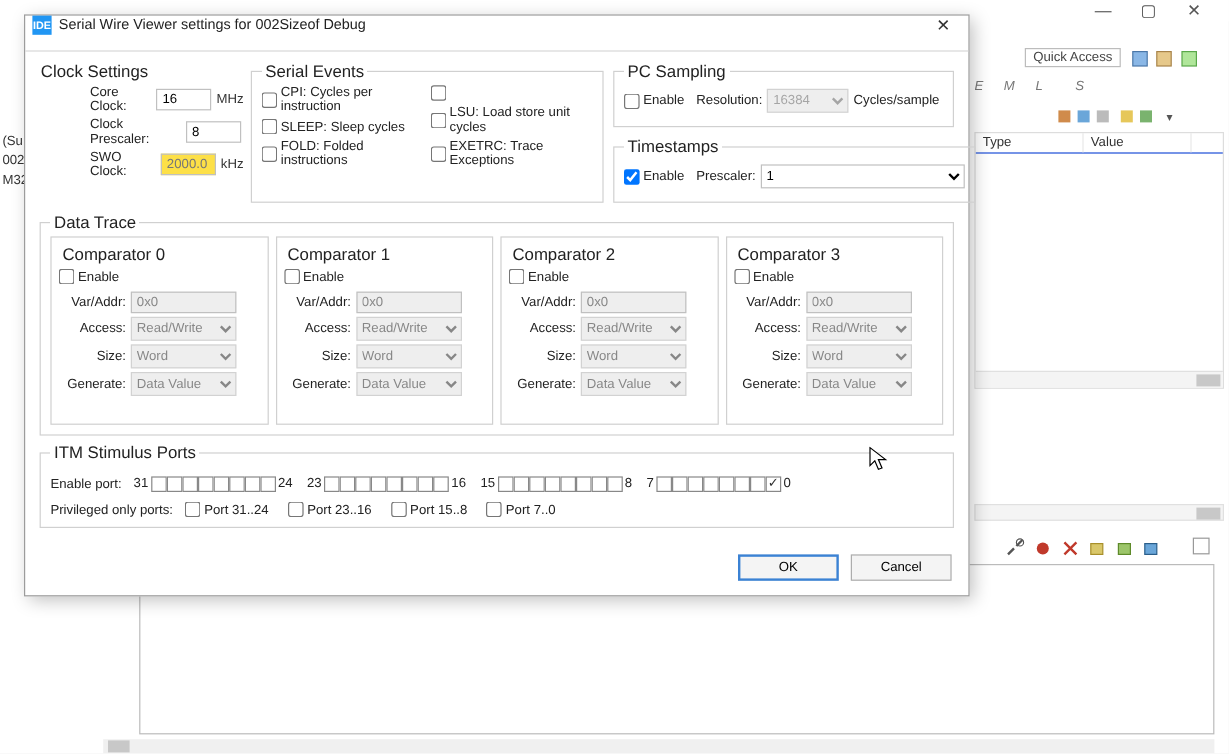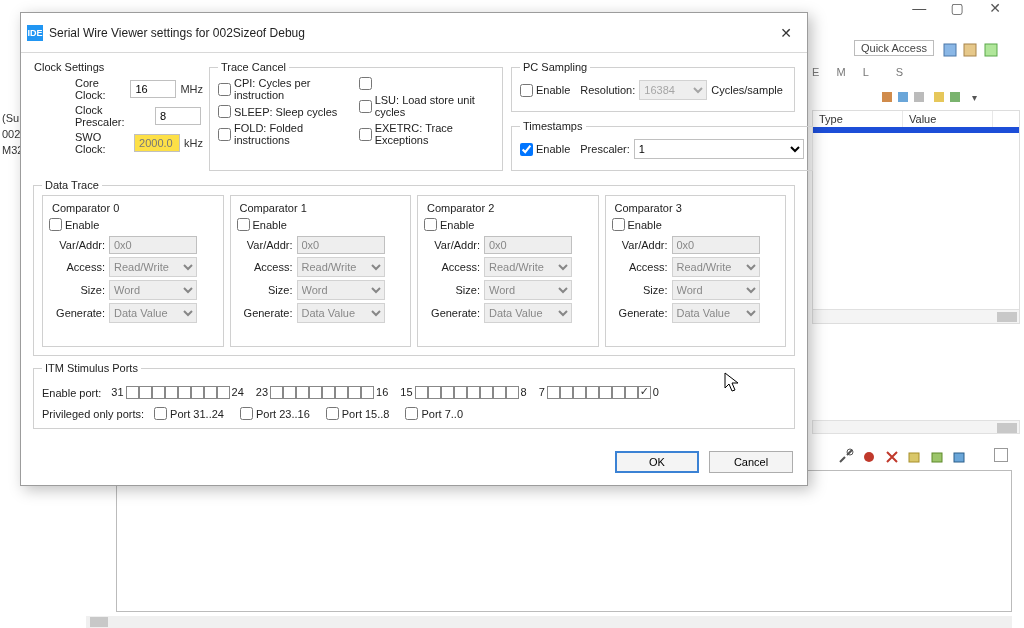--- a/index.html
+++ b/index.html
@@ -5,44 +5,44 @@
   * { box-sizing: border-box; font-family: "Segoe UI", Tahoma, sans-serif; }
   body { margin: 0; width: 1024px; height: 628px; background: #f0f0f0; overflow: hidden; position: relative; }
   
   .bg-window { position: absolute; inset: 0; background: #fff; }
   .bg-top { position:absolute; top:0; left:0; right:0; height:18px; background:#fff; }
   .bg-winbtns { position:absolute; top:0; right:12px; font-size:14px; color:#555; }
   .bg-winbtns span { display:inline-block; width:34px; text-align:center; }
   .bg-quick { position:absolute; top:40px; right:90px; border:1px solid #bcbcbc; background:#fff; font-size:11px; padding:1px 6px; color:#444; }
   .bg-icons-right { position:absolute; top:40px; right:12px; width:70px; height:18px;}
   .bg-icons-right svg{ vertical-align:middle;}
-  .bg-toolbar2 { position:absolute; top:66px; left:812px; font-size:11px; color:#777; letter-spacing:2px;}
+  .bg-toolbar2 { position:absolute; top:66px; left:812px; font-size:11px; color:#777; letter-spacing:2px;font-style:italic;}
   .bg-toolbar3 { position:absolute; top:90px; left:880px; height:18px;}
   .bg-sidebar-left { position:absolute; top:110px; left:0; width:18px; font-size:11px; color:#333; line-height:16px; padding-left:2px;}
   .bg-table { position:absolute; top:110px; left:812px; right:4px; height:214px; border:1px solid #ddd; background:#fff; }
-  .bg-table .hdr { display:flex; border-bottom:6px solid #1d4ed8; font-size:11px; color:#333;}
+  .bg-table .hdr { display:flex; border-bottom:1px solid #1d4ed8; font-size:11px; color:#333;}
   .bg-table .hdr div { padding:2px 6px; border-right:1px solid #e8e8e8;}
   .bg-scroll-h { position:absolute; bottom:0; left:0; right:0; height:14px; background:#f4f4f4; border-top:1px solid #e0e0e0;}
   .bg-scroll-h .thumb{ position:absolute; right:2px; top:2px; height:10px; width:20px; background:#c8c8c8; }
   .bg-lowtools { position:absolute; top:448px; left:838px; height:18px;}
   .bg-lowtools svg{ margin-right:4px; }
   .bg-bottom-sq{ position:absolute; top:448px; right:16px; width:14px; height:14px; border:1px solid #999;}
   .bg-lowpanel { position:absolute; top:470px; left:116px; right:12px; height:142px; border:1px solid #bbb; background:#fff;}
   .bg-low-scroll { position:absolute; top:616px; left:86px; right:12px; height:12px; background:#f0f0f0; }
   .bg-low-scroll .thumb{ position:absolute; left:4px; top:1px; height:10px; width:18px; background:#c8c8c8;}
 
   
   .dlg { position: absolute; left: 20px; top: 12px; width: 788px; background:#fff; border:1px solid #9c9c9c; box-shadow: 4px 4px 14px rgba(0,0,0,0.25); }
-  .titlebar { display:flex; align-items:center; height:40px; padding:0 6px; border-bottom:1px solid #d8d8d8;}
+  .titlebar { display:flex; align-items:flex-start; height:30px; padding:0 6px; border-bottom:1px solid #d8d8d8;}
   .titlebar .ico { width:16px; height:16px; background:#2196f3; color:#fff; font-size:9px; font-weight:bold; text-align:center; line-height:16px; margin-right:6px;}
   .titlebar .ttl { font-size:12px; color:#222; flex:1;}
   .titlebar .close { width:30px; text-align:center; font-size:14px; color:#333; cursor:default;}
   .dlg-body { padding:6px 10px 10px 10px; font-size:11px; color:#222;}
   fieldset { border:1px solid #d0d0d0; margin:2px; padding:4px 8px 8px 8px;}
-  fieldset > legend, .grp-title { font-size:11px; color:#222; padding:0 3px;}
+  fieldset > legend, .grp-title { font-size:14px; color:#222; padding:0 3px;}
   .grp-title { margin-top:2px; margin-bottom:4px;}
   .row { display:flex; align-items:center; margin:3px 0;}
   .row label.lbl { display:inline-block; text-align:left;}
   input[type=text]{ border:1px solid #c0c0c0; height:18px; font-size:11px; padding:0 4px; background:#fff;}
   input[type=text][disabled]{ background:#fde047; color:#777;}
   select { border:1px solid #c0c0c0; height:20px; font-size:11px; background:#e8e8e8;}
   .ck { display:inline-flex; align-items:center; margin-right:6px;}
   .ck input{ margin:0 3px 0 0;}
   
   .toprow { display:flex; gap:4px; align-items:stretch;}
@@ -176,21 +176,21 @@
           <input type="text" style="width: 46px;" value="8">
         </div>
         <div class="row">
           <label class="lbl">SWO Clock:</label>
           <input type="text" style="width: 46px;" disabled="" value="2000.0">
           <span class="unit">kHz</span>
         </div>
       </div>
 
       <fieldset class="tracecol">
-        <legend>Trace Cancel</legend>
+        <legend>Serial Events</legend>
         <div class="tr-events">
           <div class="col">
             <label class="ck">
                 <input type="checkbox" style="">
                 <span>CPI: Cycles per instruction</span>
               </label>
             <label class="ck">
                 <input type="checkbox" style="">
                 <span>SLEEP: Sleep cycles</span>
               </label>

